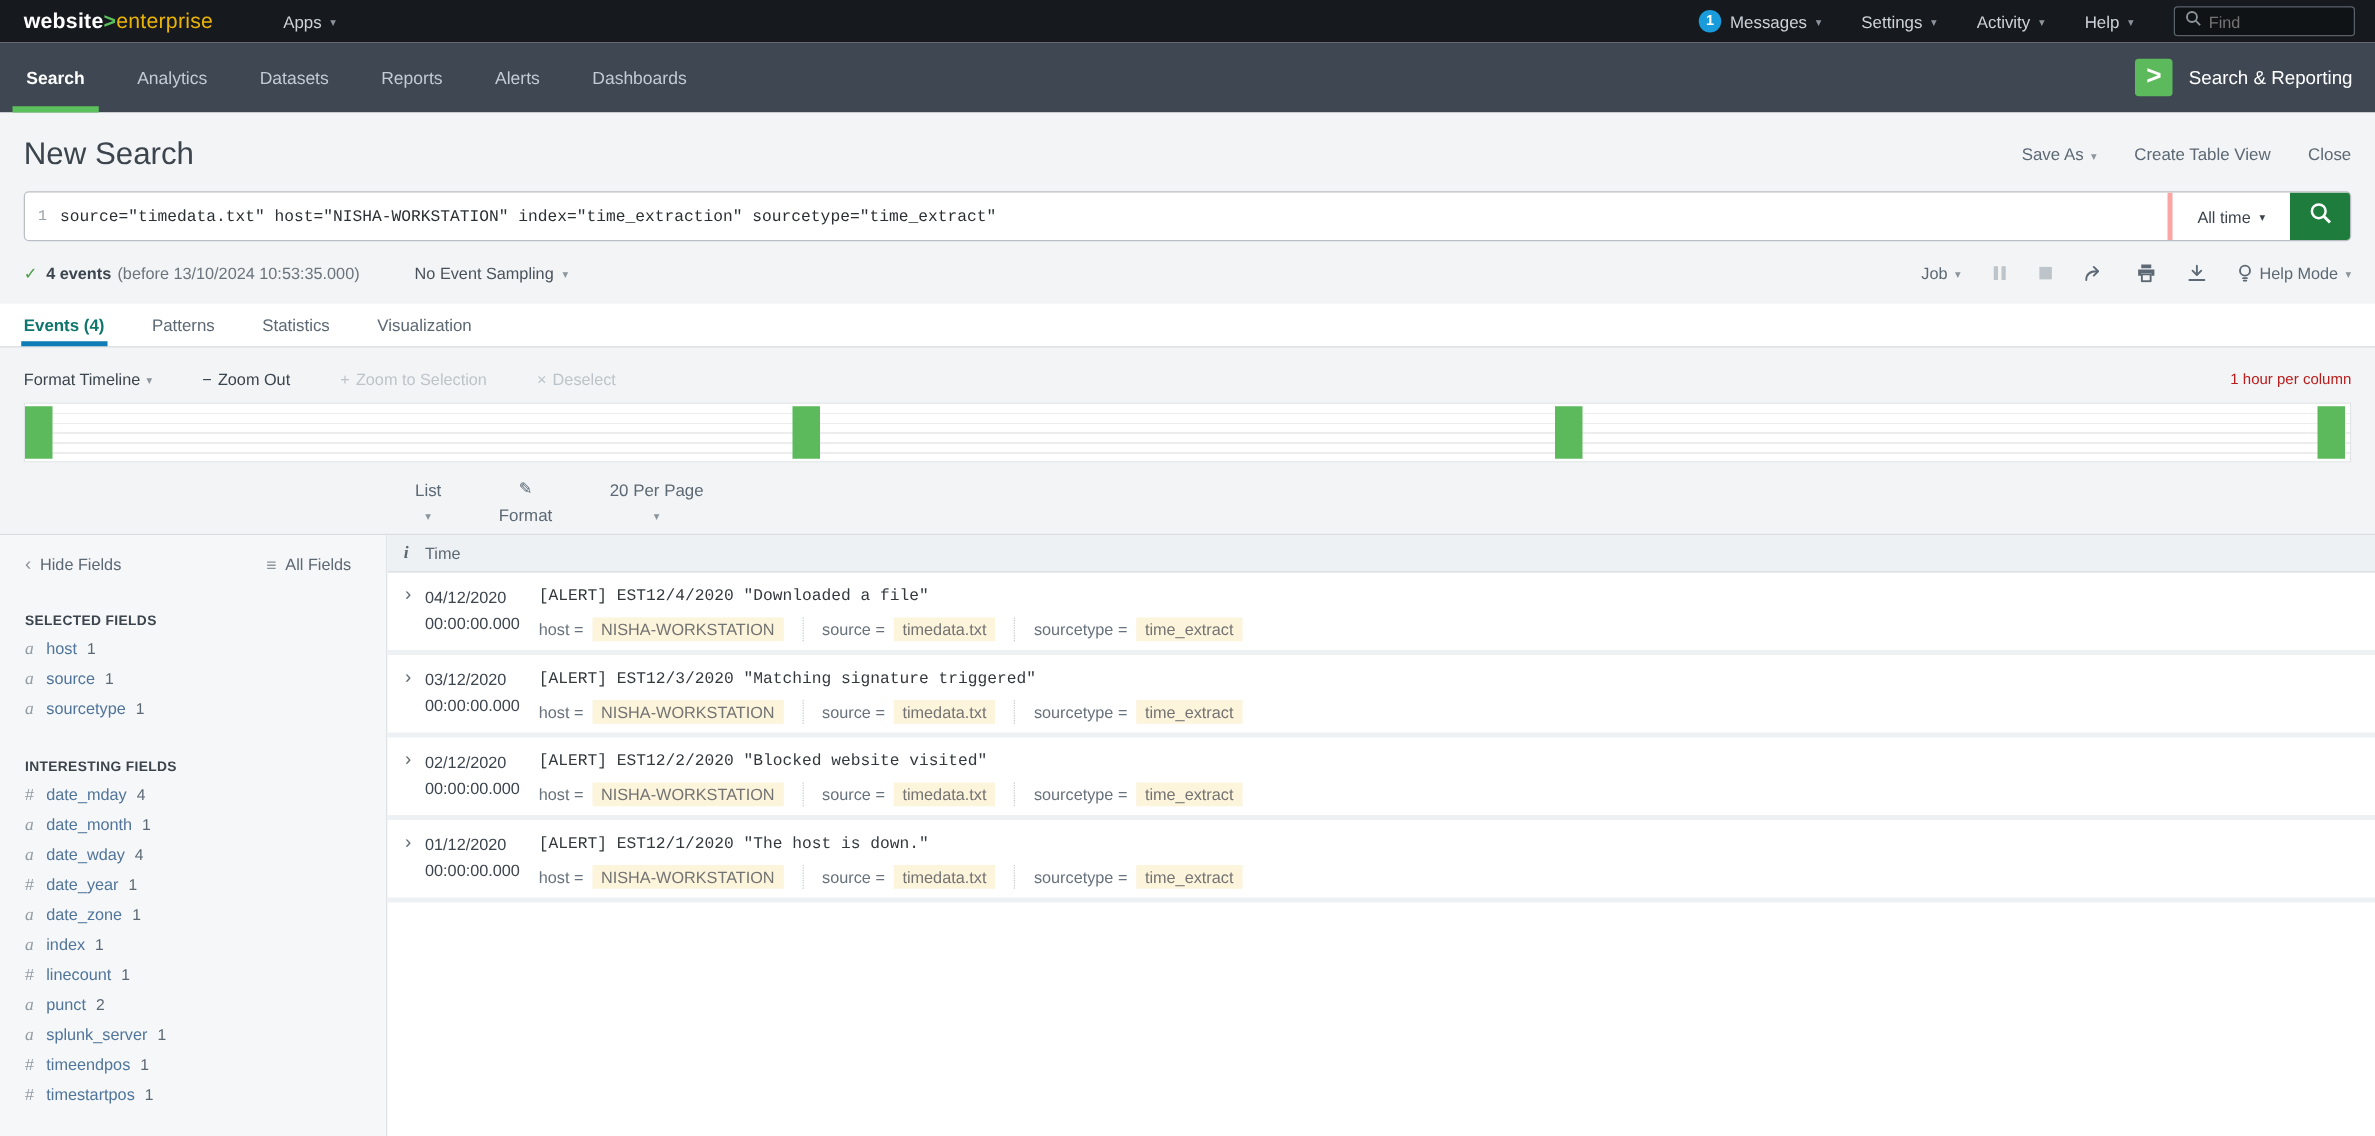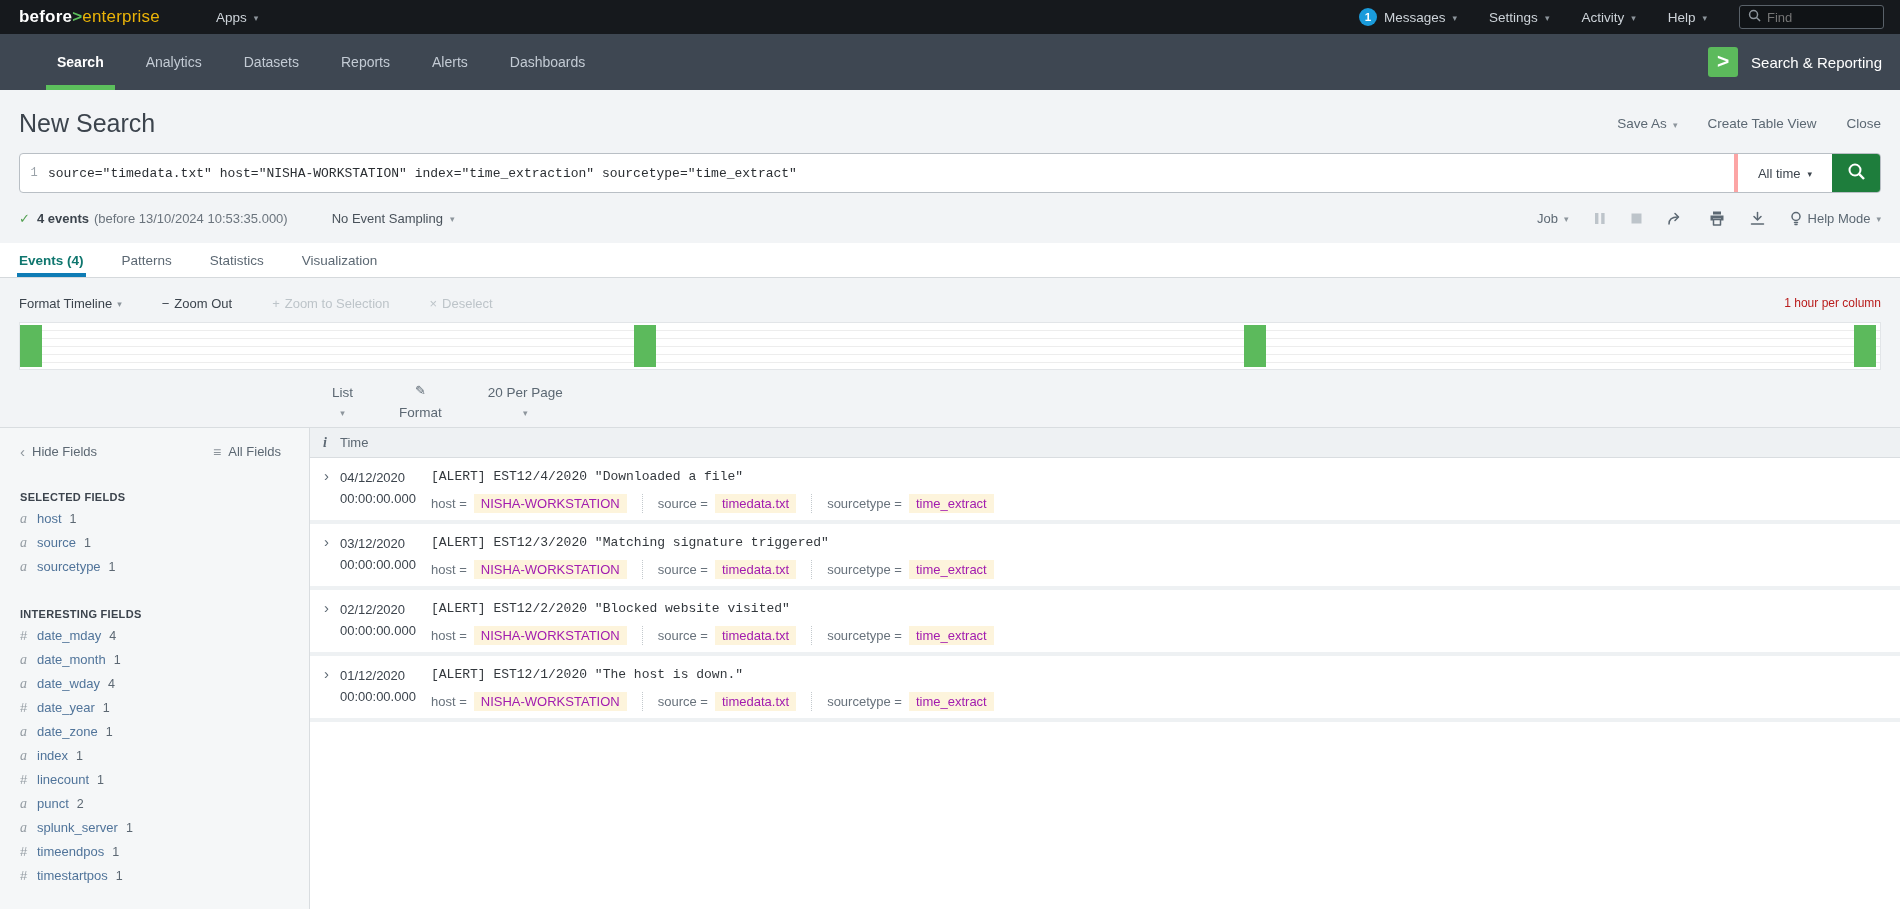--- a/index.html
+++ b/index.html
@@ -14,21 +14,21 @@
   .logo .le { color:#eab308; }
   .tb-item { display:flex; align-items:center; gap:7px; color:#cdd3d9; font-size:13.5px; cursor:pointer; }
   .caret { font-size:9px; color:#8d959c; position:relative; top:1px; }
   .tb-right { margin-left:auto; display:flex; align-items:center; gap:32px; }
   .badge { width:18px; height:18px; border-radius:50%; background:#1a9bdb; color:#fff; font-size:11.5px; display:flex; align-items:center; justify-content:center; font-weight:bold; }
   .findbox { width:145px; height:24px; border:1px solid #596169; border-radius:3px; background:#101316; display:flex; align-items:center; padding:0 8px; gap:6px; }
   .findbox input { background:transparent; border:0; outline:0; color:#cdd3d9; font-size:13px; width:100%; font-family:"Liberation Sans",sans-serif; }
 
   
   .appnav { height:56px; background:#3e4752; display:flex; align-items:stretch; padding-right:18px; flex:none; }
-  .appnav-items { display:flex;margin-left:36px; }
+  .appnav-items { display:flex; }
   .nav-item { display:flex; align-items:center; padding:0 21px; font-size:14px; color:#c3cbd4; position:relative; cursor:pointer; }
   .nav-item.active { color:#fff; font-weight:bold; }
   .nav-item.active::after { content:""; position:absolute; left:10px; right:10px; bottom:0; height:5px; background:#5cc05c; }
   .appnav-right { margin-left:auto; display:flex; align-items:center; gap:13px; color:#fff; font-size:15px; }
   .app-icon { width:30px; height:30px; border-radius:3px; background:#5cba5c; color:#fff; display:flex; align-items:center; justify-content:center; font-size:21px; font-weight:bold; padding-bottom:2px; }
 
   
   .upper { background:#f2f4f6; flex:none; }
   .header-row { display:flex; align-items:center; padding:19px 19px 15px; }
   .page-title { font-size:25px; color:#3c444d; font-weight:500; }
@@ -95,27 +95,27 @@
   .col-time { width:88px; padding-left:2px; flex:none; }
   .col-event { flex:1; padding-left:5px; }
   .event-row { display:flex; border-bottom:4px solid #eef1f3; padding:9px 0 7px; }
   .row-i { width:28px; padding-left:14px; flex:none; color:#5c6873; font-size:15px; cursor:pointer; }
   .row-time { width:88px; padding-left:2px; flex:none; font-size:13px; color:#3c444d; line-height:21px; }
   .row-event { flex:1; padding-left:5px; }
   .raw { font-family:"Liberation Mono","DejaVu Sans Mono",monospace; font-size:13px; color:#33383d; line-height:19px; }
   .kv-line { display:flex; align-items:center; margin-top:8px; }
   .kv { display:flex; align-items:center; font-size:13px; color:#68727c; padding-right:15px; }
   .kv + .kv { border-left:1px dotted #c3c9cd; padding-left:15px; }
-  .kv .val { background:#fdf4dc; color:#a21caf; padding:2px 7px; margin-left:7px; cursor:pointer; }
+  .kv .val { background:#fdf4dc; color:#737373; padding:2px 7px; margin-left:7px; cursor:pointer; }
 </style>
 </head>
 <body>
 
 <div class="topbar">
-  <div class="logo"><span class="ls">before</span><span class="lg">&gt;</span><span class="le">enterprise</span></div>
+  <div class="logo"><span class="ls">website</span><span class="lg">&gt;</span><span class="le">enterprise</span></div>
   <div class="tb-item">
     <span>Apps</span>
     <span class="caret">▾</span>
   </div>
   <div class="tb-right">
     <div class="tb-item">
       <span class="badge">1</span>
       <span>Messages</span>
       <span class="caret">▾</span>
     </div>

